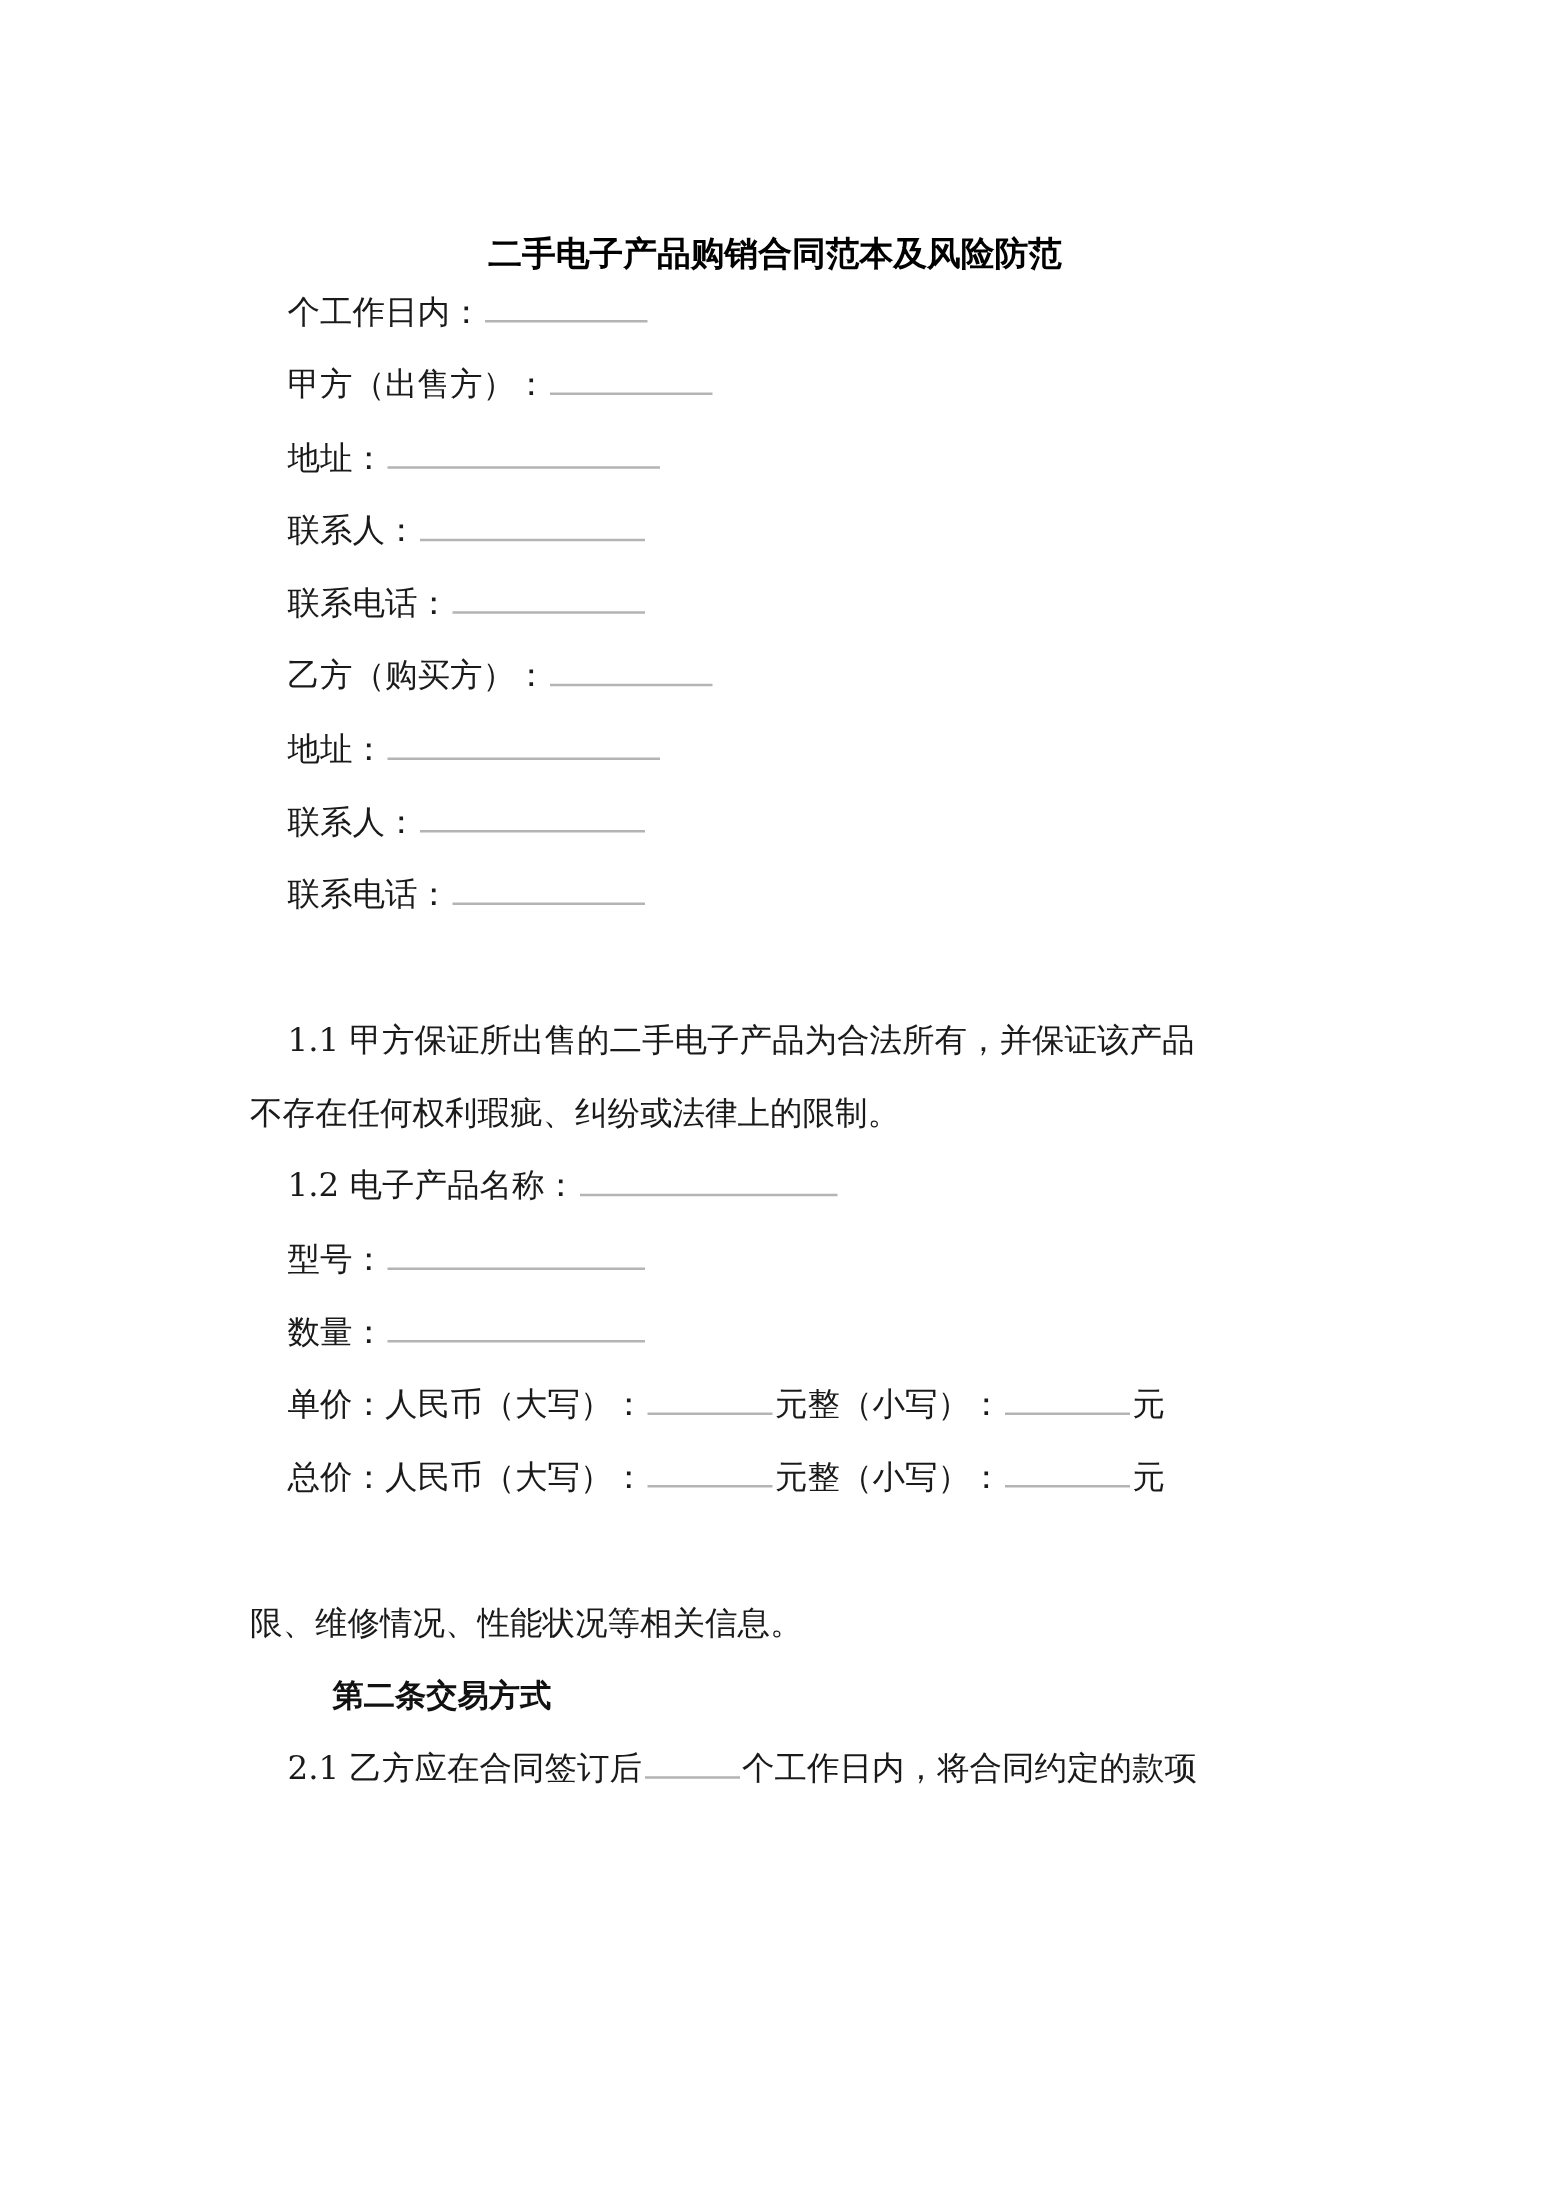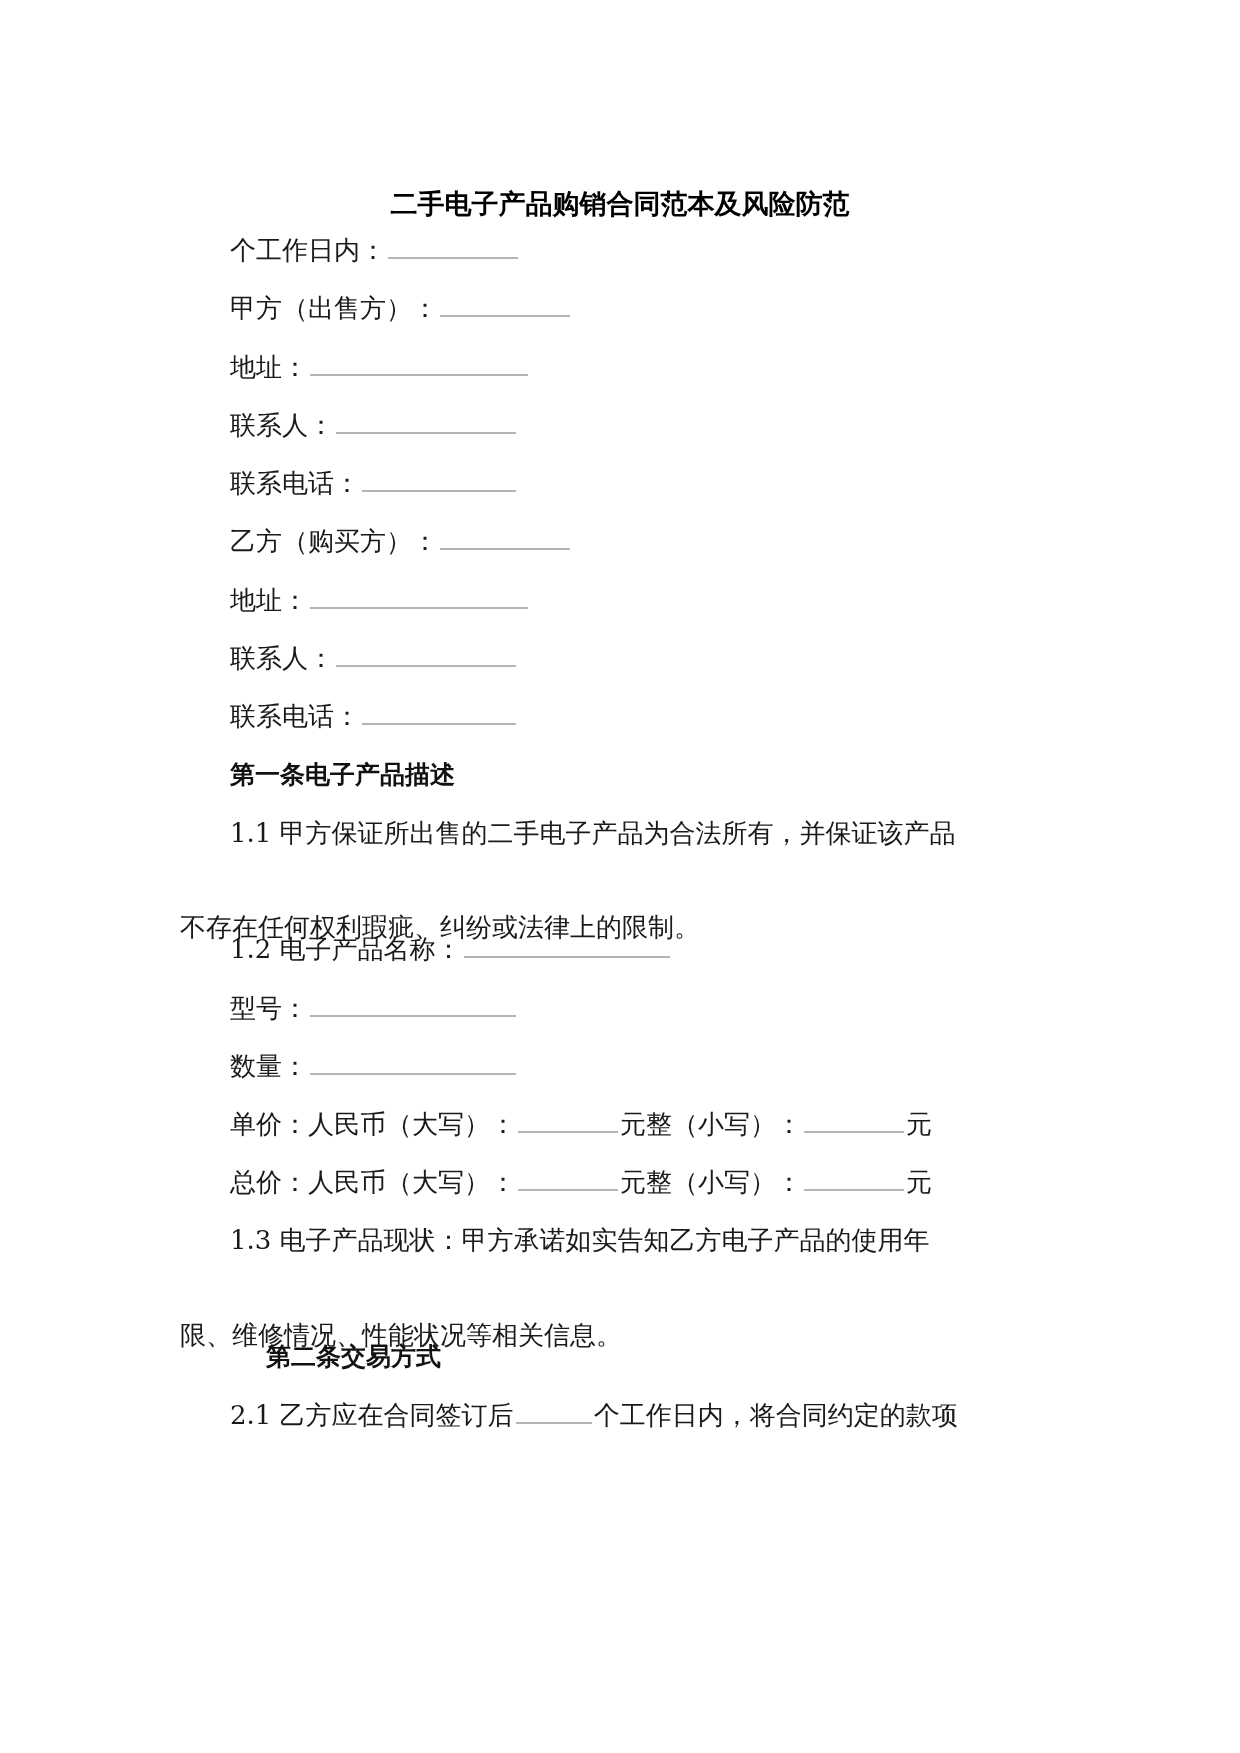--- a/index.html
+++ b/index.html
@@ -36,22 +36,21 @@
     }
     .line {
       position: absolute;
       left: 230px;
       font-size: 26px;
       line-height: 40px;
       white-space: nowrap;
       color: #1a1a1a;
     }
     .line.full {
-      left: 180px;
-      margin-top: 36px;
+      left: 200px;
     }
     .line.indent {
       left: 230px;
     }
     .heading {
       font-family: "DejaVu Sans", "Liberation Sans", sans-serif;
       font-weight: bold;
       font-size: 25px;
       color: #111;
     }
@@ -91,21 +90,20 @@
   <div class="line indent" style="top:580px;">
     <span>地址：</span><span class="blank" style="width:218px;"></span>
   </div>
   <div class="line indent" style="top:638px;">
     <span>联系人：</span><span class="blank" style="width:180px;"></span>
   </div>
   <div class="line indent" style="top:696px;">
     <span>联系电话：</span><span class="blank" style="width:154px;"></span>
   </div>
 
-  <div class="line indent heading" style="top:755px;">第一条电子产品描述</div>
 
   <div class="line indent" style="top:813px;">1.1 甲方保证所出售的二手电子产品为合法所有，并保证该产品</div>
   <div class="line full" style="top:871px;">不存在任何权利瑕疵、纠纷或法律上的限制。</div>
 
   <div class="line indent" style="top:929px;">
     <span>1.2 电子产品名称：</span><span class="blank" style="width:206px;"></span>
   </div>
   <div class="line indent" style="top:988px;">
     <span>型号：</span><span class="blank" style="width:206px;"></span>
   </div>
@@ -113,21 +111,20 @@
     <span>数量：</span><span class="blank" style="width:206px;"></span>
   </div>
 
   <div class="line indent" style="top:1104px;">
     <span>单价：人民币（大写）：</span><span class="blank" style="width:100px;"></span><span>元整（小写）：</span><span class="blank" style="width:100px;"></span><span>元</span>
   </div>
   <div class="line indent" style="top:1162px;">
     <span>总价：人民币（大写）：</span><span class="blank" style="width:100px;"></span><span>元整（小写）：</span><span class="blank" style="width:100px;"></span><span>元</span>
   </div>
 
-  <div class="line indent" style="top:1220px;">1.3 电子产品现状：甲方承诺如实告知乙方电子产品的使用年</div>
   <div class="line full" style="top:1279px;">限、维修情况、性能状况等相关信息。</div>
 
   <div class="line indent heading" style="top:1337px;margin-left:36px;">第二条交易方式</div>
 
   <div class="line indent" style="top:1395px;text-align:center;">
     <span>2.1 乙方应在合同签订后</span><span class="blank" style="width:76px;"></span><span>个工作日内，将合同约定的款项</span>
   </div>
 
 </div>
 

